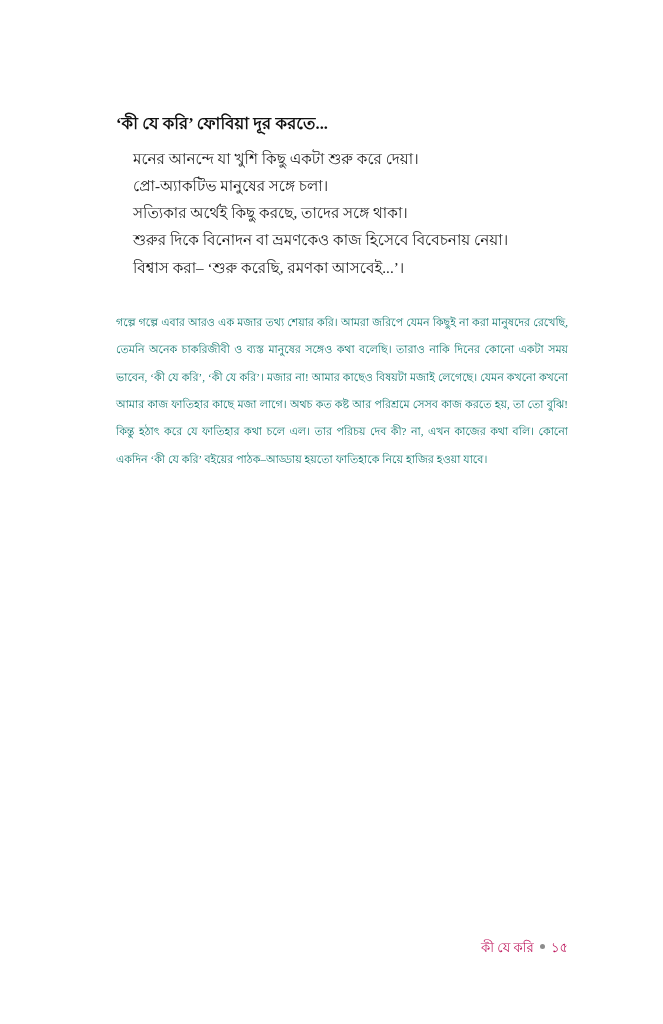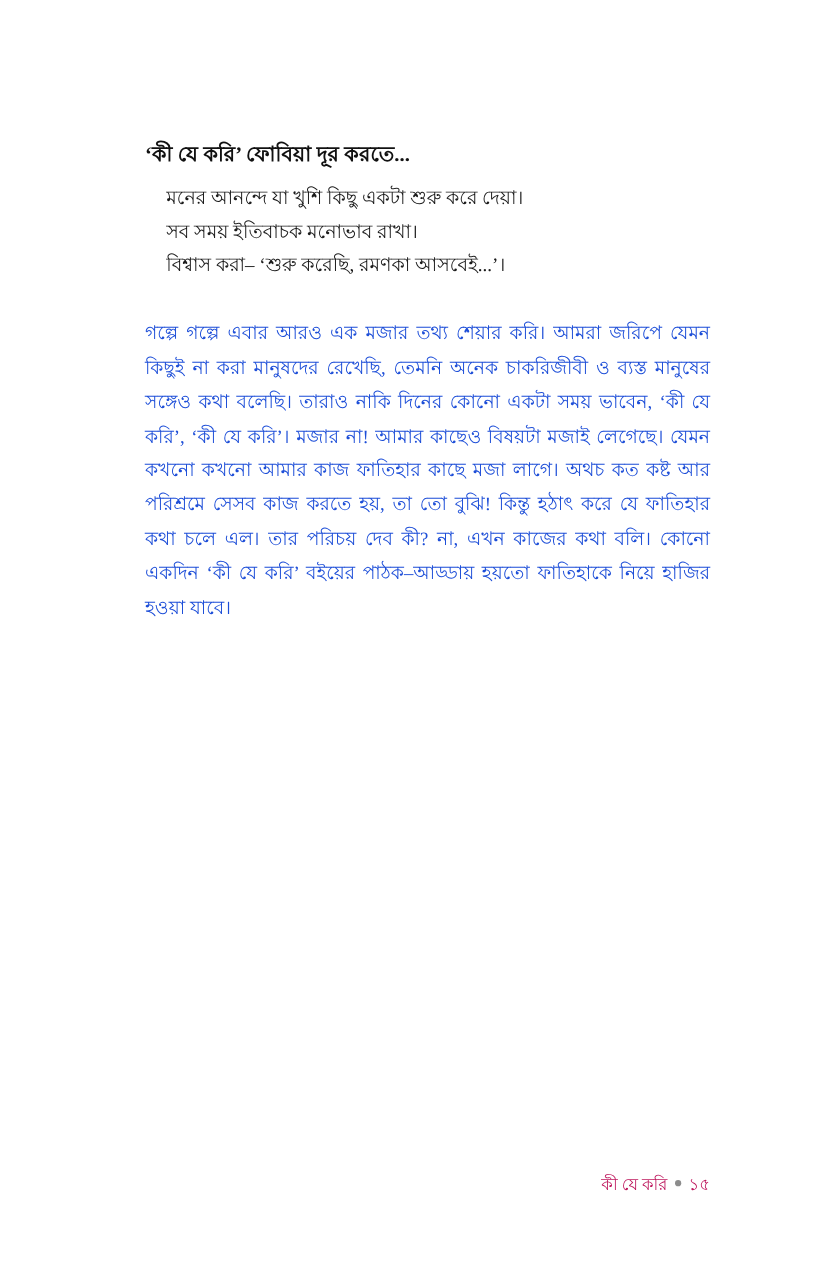--- a/index.html
+++ b/index.html
@@ -48,26 +48,26 @@
   }
 
   .bullet-list li {
     font-size: 15.2px;
     line-height: 27.2px;
     color: #1a1a1a;
     white-space: nowrap;
   }
 
   .para {
-    font-size: 15px;
+    font-size: 11px;
     line-height: 27.4px;
     text-align: justify;
     text-justify: inter-word;
     margin: 13px 0 16px 0;
-    color: #1d4ed8;
+    color: #0f766e;
     word-spacing: 0.2px;
   }
   .para:last-of-type { margin-bottom: 0; }
 
   .footer {
     position: absolute;
     left: 105px;
     top: 938px;
     width: 452px;
     text-align: right;
@@ -91,21 +91,23 @@
 <body>
 
 <div class="page">
 
   <div class="content">
 
     <h2 class="section-heading">‘কী যে করি’ ফোবিয়া দূর করতে...</h2>
 
     <ul class="bullet-list">
       <li>মনের আনন্দে যা খুশি কিছু একটা শুরু করে দেয়া।</li>
-      <li>সব সময় ইতিবাচক মনোভাব রাখা।</li>
+      <li>প্রো-অ্যাকটিভ মানুষের সঙ্গে চলা।</li>
+      <li>সত্যিকার অর্থেই কিছু করছে, তাদের সঙ্গে থাকা।</li>
+      <li>শুরুর দিকে বিনোদন বা ভ্রমণকেও কাজ হিসেবে বিবেচনায় নেয়া।</li>
       <li>বিশ্বাস করা– ‘শুরু করেছি, রমণকা আসবেই...’।</li>
     </ul>
 
     <p class="para">গল্পে গল্পে এবার আরও এক মজার তথ্য শেয়ার করি। আমরা জরিপে যেমন কিছুই না করা মানুষদের রেখেছি, তেমনি অনেক চাকরিজীবী ও ব্যস্ত মানুষের সঙ্গেও কথা বলেছি। তারাও নাকি দিনের কোনো একটা সময় ভাবেন, ‘কী যে করি’, ‘কী যে করি’। মজার না! আমার কাছেও বিষয়টা মজাই লেগেছে। যেমন কখনো কখনো আমার কাজ ফাতিহার কাছে মজা লাগে। অথচ কত কষ্ট আর পরিশ্রমে সেসব কাজ করতে হয়, তা তো বুঝি! কিন্তু হঠাৎ করে যে ফাতিহার কথা চলে এল। তার পরিচয় দেব কী? না, এখন কাজের কথা বলি। কোনো একদিন ‘কী যে করি’ বইয়ের পাঠক–আড্ডায় হয়তো ফাতিহাকে নিয়ে হাজির হওয়া যাবে।</p>
 
   </div>
 
   <div class="footer">
     <span class="footer-title">কী যে করি</span><span class="dot"></span><span class="footer-pageno">১৫</span>
   </div>

